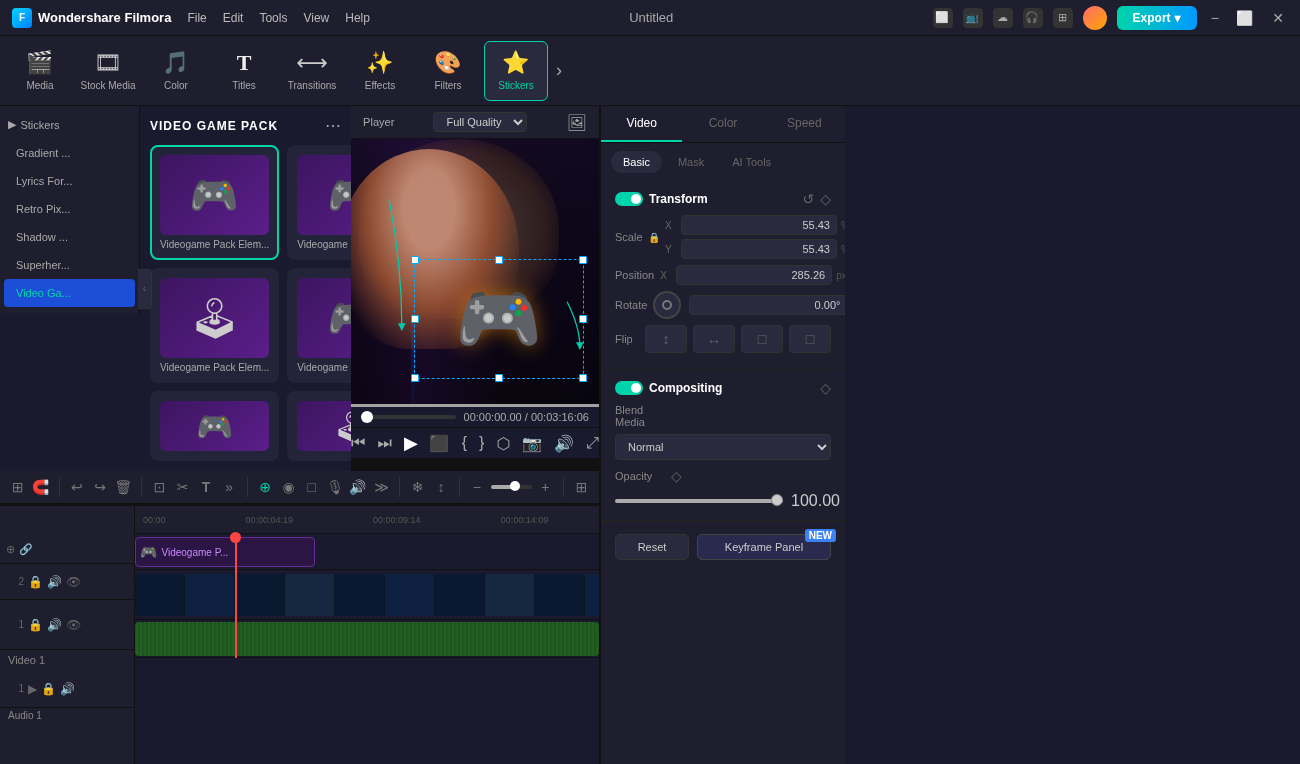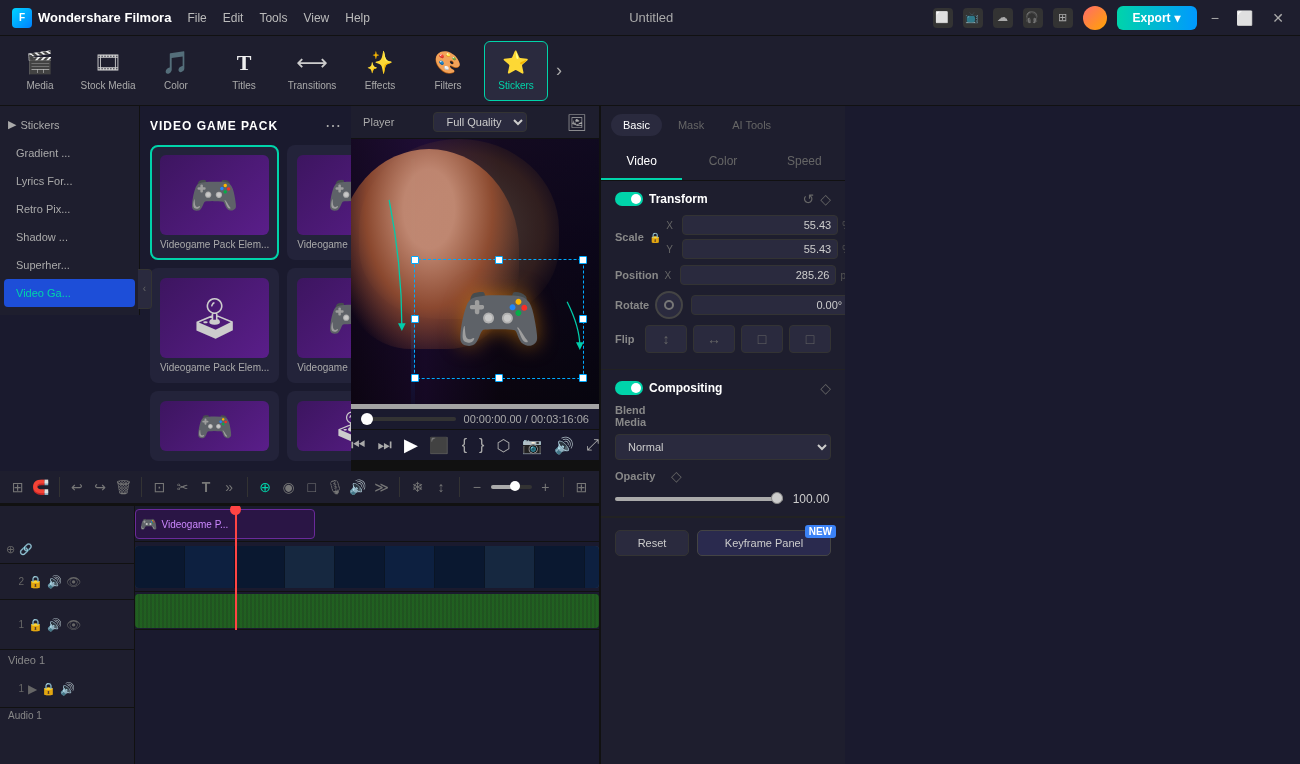--- a/index.html
+++ b/index.html
@@ -139,21 +139,21 @@
     
     .panel-section { padding: 10px 14px; border-bottom: 1px solid #222; }
     .section-header { display: flex; align-items: center; justify-content: space-between; margin-bottom: 8px; }
     .section-title { font-size: 12px; color: #fff; font-weight: 600; display: flex; align-items: center; gap: 6px; }
     .toggle-on { width: 28px; height: 14px; background: #00d4aa; border-radius: 7px; position: relative; cursor: pointer; }
     .toggle-on::after { content: ''; position: absolute; top: 2px; right: 2px; width: 10px; height: 10px; background: #fff; border-radius: 50%; }
     .section-icons { display: flex; gap: 6px; align-items: center; }
     .section-icon { font-size: 14px; color: #666; cursor: pointer; }
 
     .prop-row { display: flex; align-items: center; margin-bottom: 6px; gap: 6px; }
-    .prop-label { font-size: 11px; color: #888; width: 50px; font-weight: bold; }
+    .prop-label { font-size: 11px; color: #888; width: 50px; }
     .prop-value-group { display: flex; align-items: center; gap: 4px; flex: 1; }
     .axis-label { font-size: 10px; color: #666; width: 12px; }
     .prop-input { background: #2a2a3e; border: 1px solid #333; border-radius: 4px; padding: 3px 6px; font-size: 11px; color: #ccc; flex: 1; min-width: 0; text-align: right; }
     .prop-unit { font-size: 10px; color: #555; }
     .lock-icon { font-size: 14px; color: #666; cursor: pointer; }
 
     
     .rotate-row { display: flex; align-items: center; gap: 8px; margin-bottom: 6px; }
     .rotate-wheel { width: 28px; height: 28px; border-radius: 50%; background: #2a2a3e; border: 2px solid #444; display: flex; align-items: center; justify-content: center; cursor: pointer; }
     .rotate-wheel-inner { width: 10px; height: 10px; border-radius: 50%; border: 2px solid #777; }
@@ -162,21 +162,21 @@
     
     .flip-row { display: flex; gap: 6px; margin-bottom: 4px; }
     .flip-btn { width: 42px; height: 28px; background: #2a2a3e; border: 1px solid #333; border-radius: 4px; display: flex; align-items: center; justify-content: center; font-size: 14px; color: #666; cursor: pointer; }
 
     
     .blend-select { width: 100%; background: #2a2a3e; border: 1px solid #333; color: #ccc; padding: 5px 8px; border-radius: 4px; font-size: 11px; cursor: pointer; }
     .opacity-row { display: flex; align-items: center; gap: 8px; margin-top: 8px; }
     .opacity-slider { flex: 1; height: 4px; background: #333; border-radius: 2px; position: relative; cursor: pointer; }
     .opacity-fill { height: 100%; background: #aaa; border-radius: 2px; }
     .opacity-handle { position: absolute; top: -5px; width: 12px; height: 12px; background: #ccc; border-radius: 50%; border: 1px solid #888; }
-    .opacity-value { font-size: 12px; color: #ccc; width: 40px; text-align: center; }
+    .opacity-value { font-size: 16px; color: #ccc; width: 40px; text-align: center; }
 
     
     #bottom-btns { display: flex; gap: 8px; padding: 12px 14px; border-top: 1px solid #222; }
     #reset-btn { flex: 1; background: #2a2a3e; border: 1px solid #333; color: #ccc; padding: 6px; border-radius: 5px; font-size: 11px; cursor: pointer; }
     #keyframe-btn { flex: 2; background: #2a2a4e; border: 1px solid #444; color: #ccc; padding: 6px; border-radius: 5px; font-size: 11px; cursor: pointer; position: relative; }
     .new-badge { position: absolute; top: -6px; right: -6px; background: #3b82f6; color: #fff; font-size: 10px; padding: 1px 4px; border-radius: 3px; font-weight: bold; }
 
     
     .track-num { font-size: 10px; color: #666; width: 16px; text-align: right; }
 
@@ -377,21 +377,21 @@
                 <path d="M0,0 L0,6 L6,3 z" fill="#00ccaa"></path>
               </marker>
             </defs>
 
             <path d="M 60 20 Q 80 120 80 220" stroke="#00ccaa" stroke-width="2" fill="none" marker-end="url(#arrowhead1)"></path>
 
             <path d="M 340 180 Q 360 220 360 250" stroke="#00ccaa" stroke-width="2" fill="none" marker-end="url(#arrowhead2)"></path>
           </svg>
         </div>
 
-        <div style="background:#1a1a2e;padding:4px 10px;display:flex;align-items:center;gap:8px;border-top:5px solid #a3a3a3;">
+        <div style="background:#1a1a2e;padding:4px 10px;display:flex;align-items:center;gap:8px;border-top:3px solid #a3a3a3;">
           <div class="timeline-progress" style="flex:1;">
             <div class="timeline-progress-fill"></div>
             <div class="timeline-dot"></div>
           </div>
           <span id="time-display">
             <span>00:00:00.00</span>
             <span>/</span>
             <span>00:03:16:06</span>
           </span>
         </div>
@@ -478,20 +478,27 @@
             <span class="track-ctrl-icon">▶</span>
             <span class="track-ctrl-icon">🔒</span>
             <span class="track-ctrl-icon">🔊</span>
           </div>
         </div>
         <div style="padding:2px 8px;font-size:10px;color:#888;">Audio 1</div>
       </div>
 
       <div id="timeline-content">
 
+        <div id="timeline-ruler">
+          <span class="ruler-marker">00:00</span>
+          <span class="ruler-marker">00:00:04:19</span>
+          <span class="ruler-marker">00:00:09:14</span>
+          <span class="ruler-marker">00:00:14:09</span>
+
+        </div>
 
         <div id="track-rows" style="position:relative;">
 
           <div class="playhead">
             <div class="playhead-head"></div>
           </div>
 
           <div class="track-row" style="height:36px;">
             <div class="track-area">
               <div class="track-clip sticker-clip">
@@ -524,30 +531,30 @@
                 <div class="waveform-line"></div>
               </div>
             </div>
           </div>
         </div>
       </div>
     </div>
   </div>
 
   <div id="right-panel">
+    <div id="right-tabs">
+      <div class="right-tab active">Video</div>
+      <div class="right-tab">Color</div>
+      <div class="right-tab">Speed</div>
+    </div>
+
     <div id="right-sub-tabs">
       <div class="sub-tab active">Basic</div>
       <div class="sub-tab">Mask</div>
       <div class="sub-tab">AI Tools</div>
-    </div>
-
-    <div id="right-tabs">
-      <div class="right-tab active">Video</div>
-      <div class="right-tab">Color</div>
-      <div class="right-tab">Speed</div>
     </div>
 
     <div class="panel-section">
       <div class="section-header">
         <div class="section-title">
           <div class="toggle-on"></div>
           <span>Transform</span>
         </div>
         <div class="section-icons">
           <span class="section-icon">↺</span>

